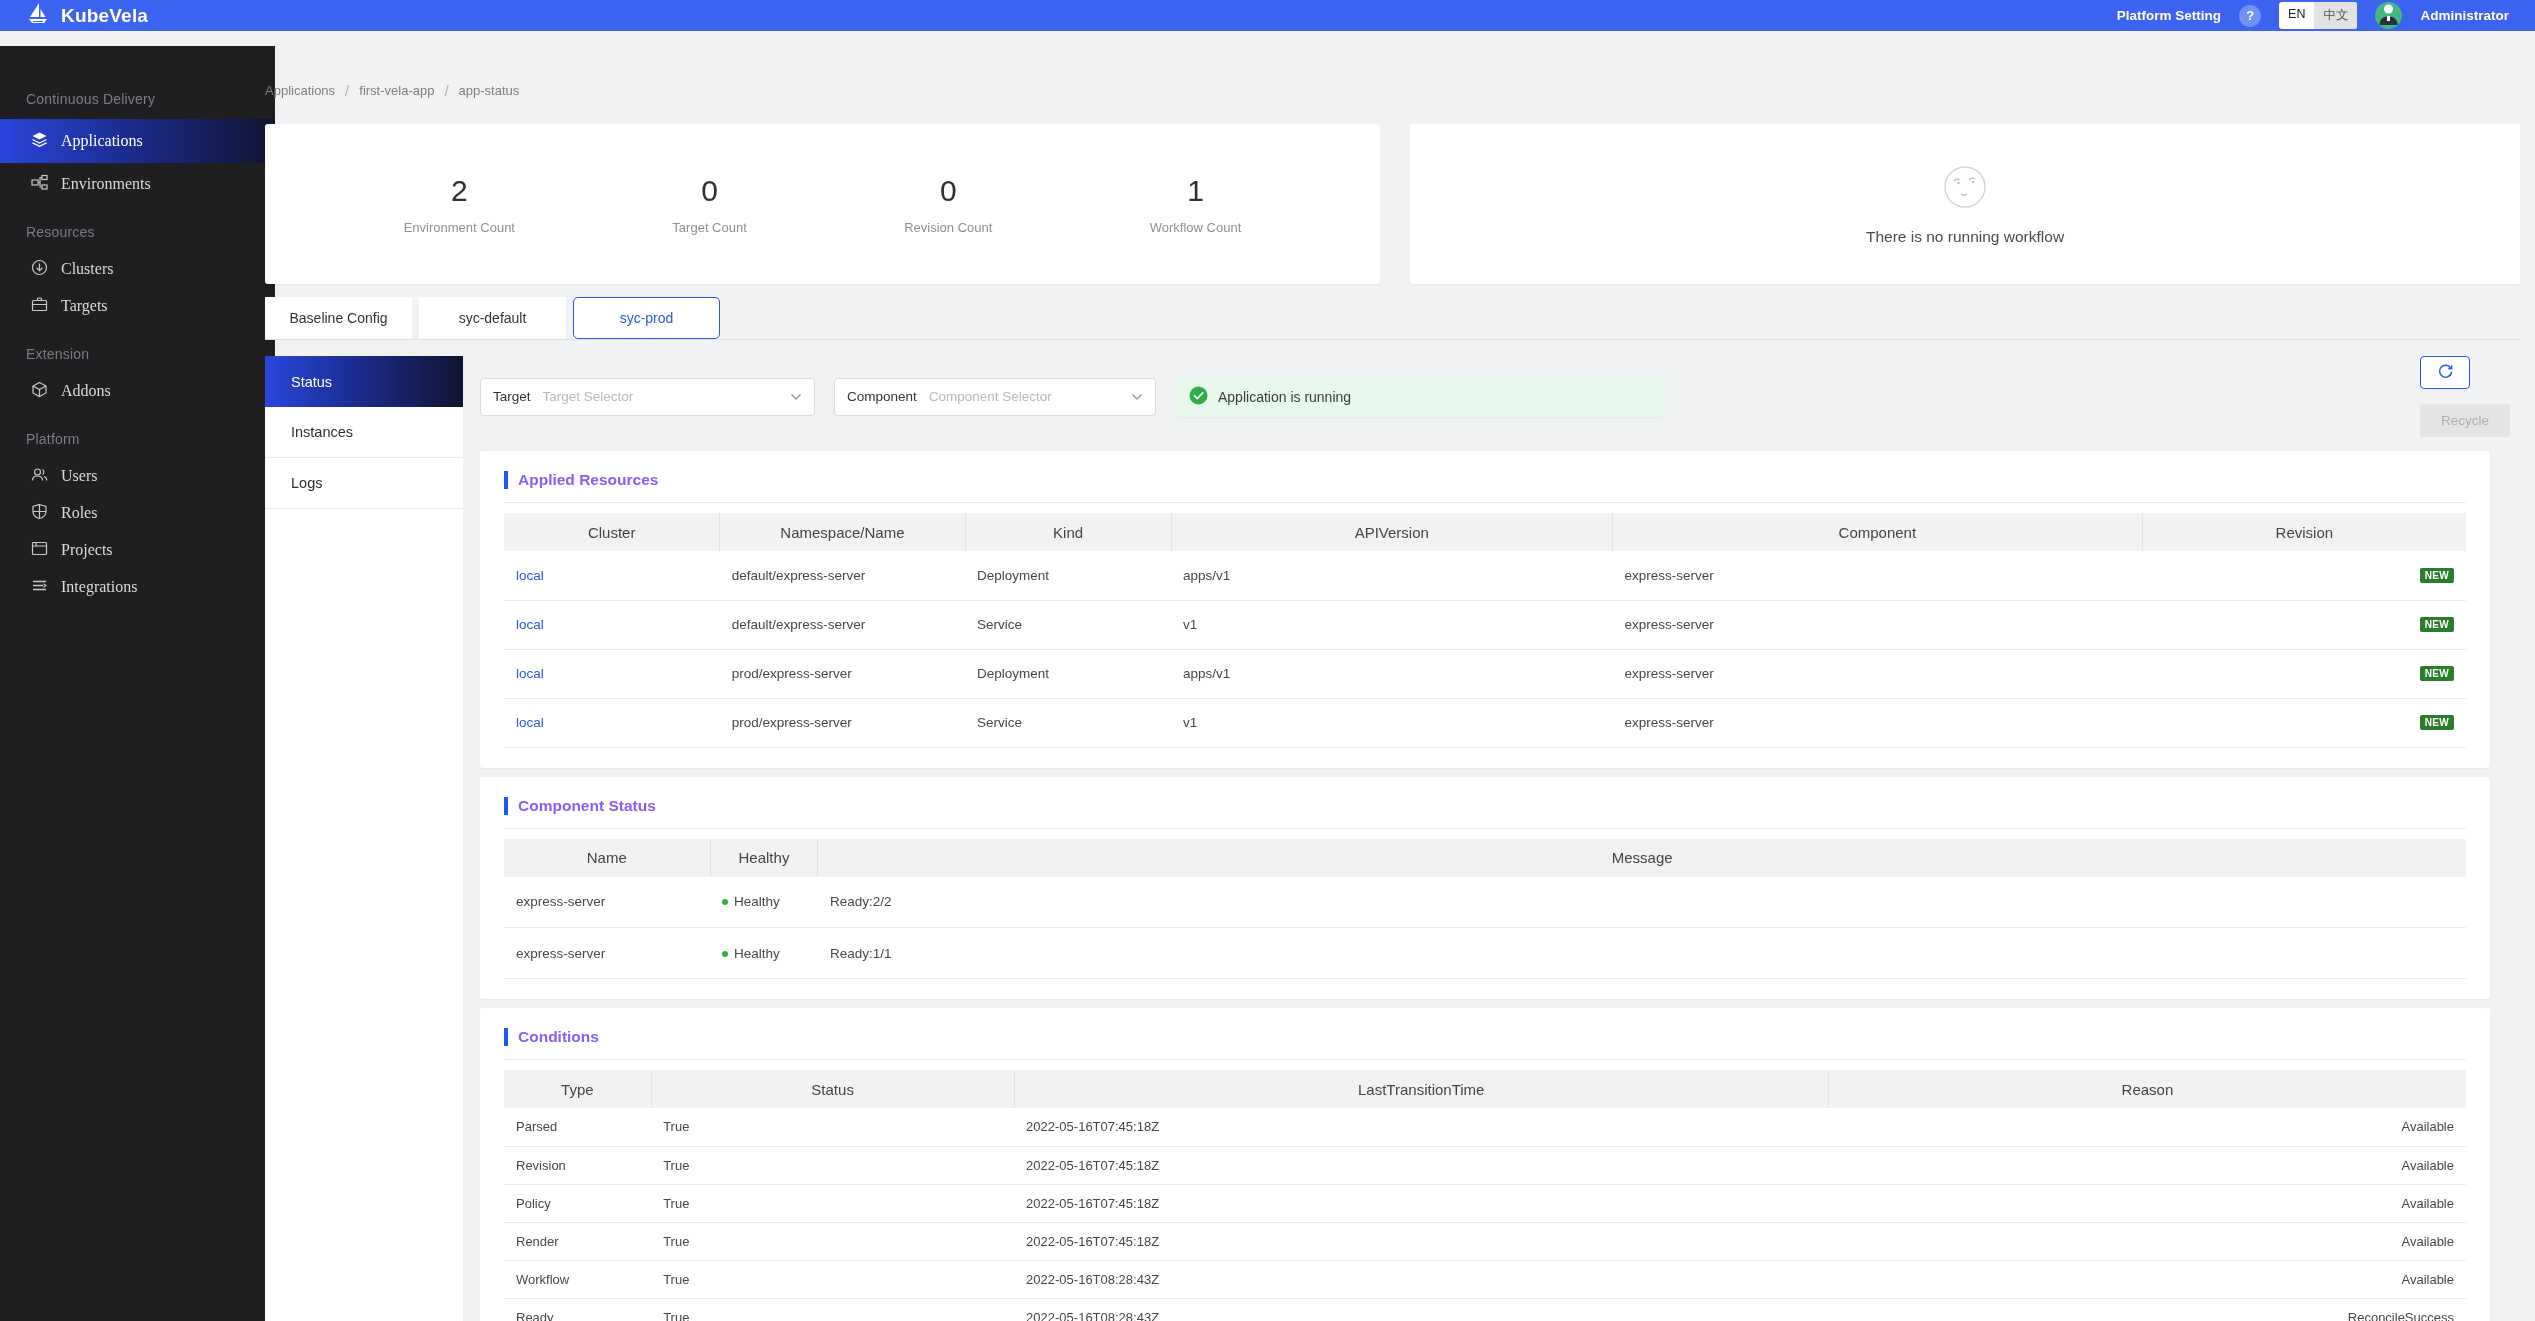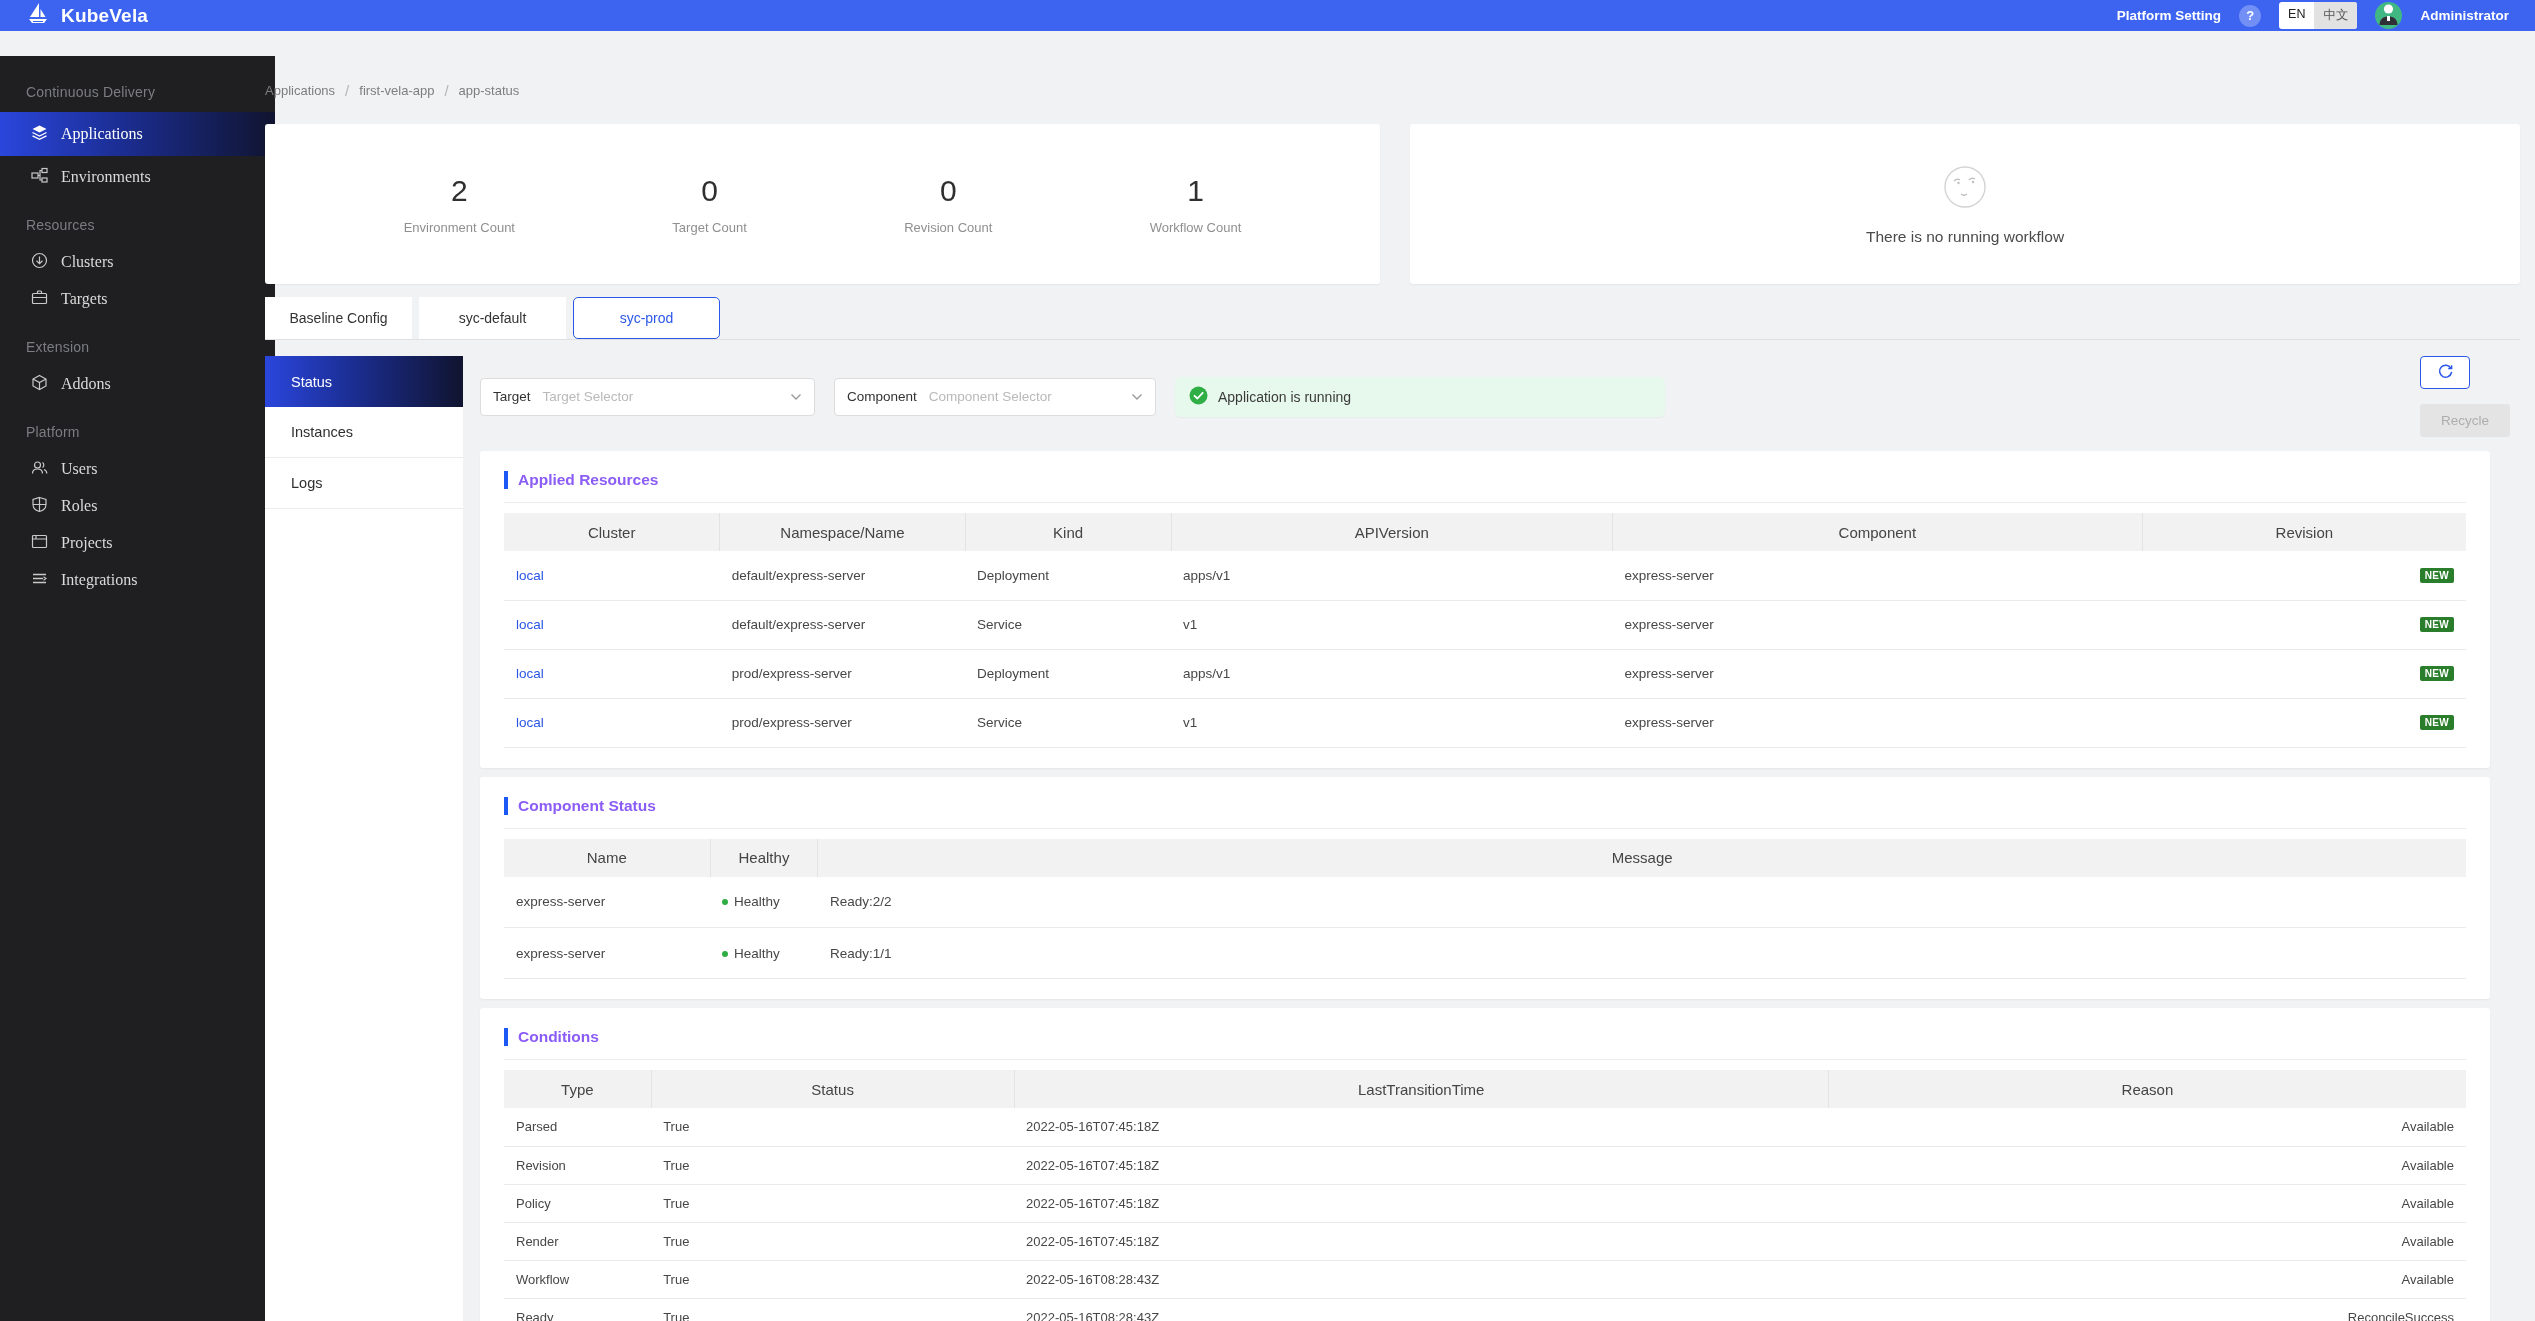--- a/index.html
+++ b/index.html
@@ -17,21 +17,21 @@
   .topbar-right { margin-left:auto; display:flex; align-items:center; gap:18px; }
   .platform-setting { font-size:13.5px; font-weight:bold; cursor:pointer; }
   .help-circle { width:22px; height:22px; border-radius:50%; background:rgba(255,255,255,.28);
     display:flex; align-items:center; justify-content:center; font-weight:bold; font-size:13px; color:#fff; }
   .lang-switch { background:#fff; border-radius:3px; display:flex; overflow:hidden; font-size:12.5px; }
   .lang-switch .seg { padding:5px 9px; color:#222; cursor:pointer; }
   .lang-switch .seg.inactive { background:#e2e2e2; color:#555; }
   .avatar { width:27px; height:27px; border-radius:50%; background:#41b883; overflow:hidden; display:flex; align-items:flex-end; justify-content:center; }
   .user-name { font-size:13.5px; font-weight:bold; }
   
-  .sidebar { position:absolute; top:56px; left:0; bottom:0; width:275px; background:#1f1f21; padding-top:18px; }
+  .sidebar { position:absolute; top:46px; left:0; bottom:0; width:275px; background:#1f1f21; padding-top:35px; }
   .side-section-label { color:#7c7d80; font-size:14px; padding:10px 0 10px 26px; letter-spacing:.2px; }
   .side-item { display:flex; align-items:center; gap:13px; height:37px; padding-left:31px; color:#dadada; cursor:pointer; }
   .side-item .lbl { font-family:"Liberation Serif", serif; font-size:16px; }
   .side-item.active { height:44px; background:linear-gradient(to right,#2a46dc 0%,#1b2d91 45%,#10142f 100%); color:#fff; margin:2px 0; }
   .side-item svg { width:17px; height:17px; flex:none; }
   .side-section { margin-bottom:12px; }
   
   .main { position:absolute; top:46px; left:233px; right:0; bottom:0; padding:0 15px 0 32px; display:flex; flex-direction:column; }
   .page-head { margin-top:16px; height:56px; display:flex; align-items:center; }
   .breadcrumb { display:flex; align-items:center; gap:10px; color:#7e7e7e; font-size:13px; }

